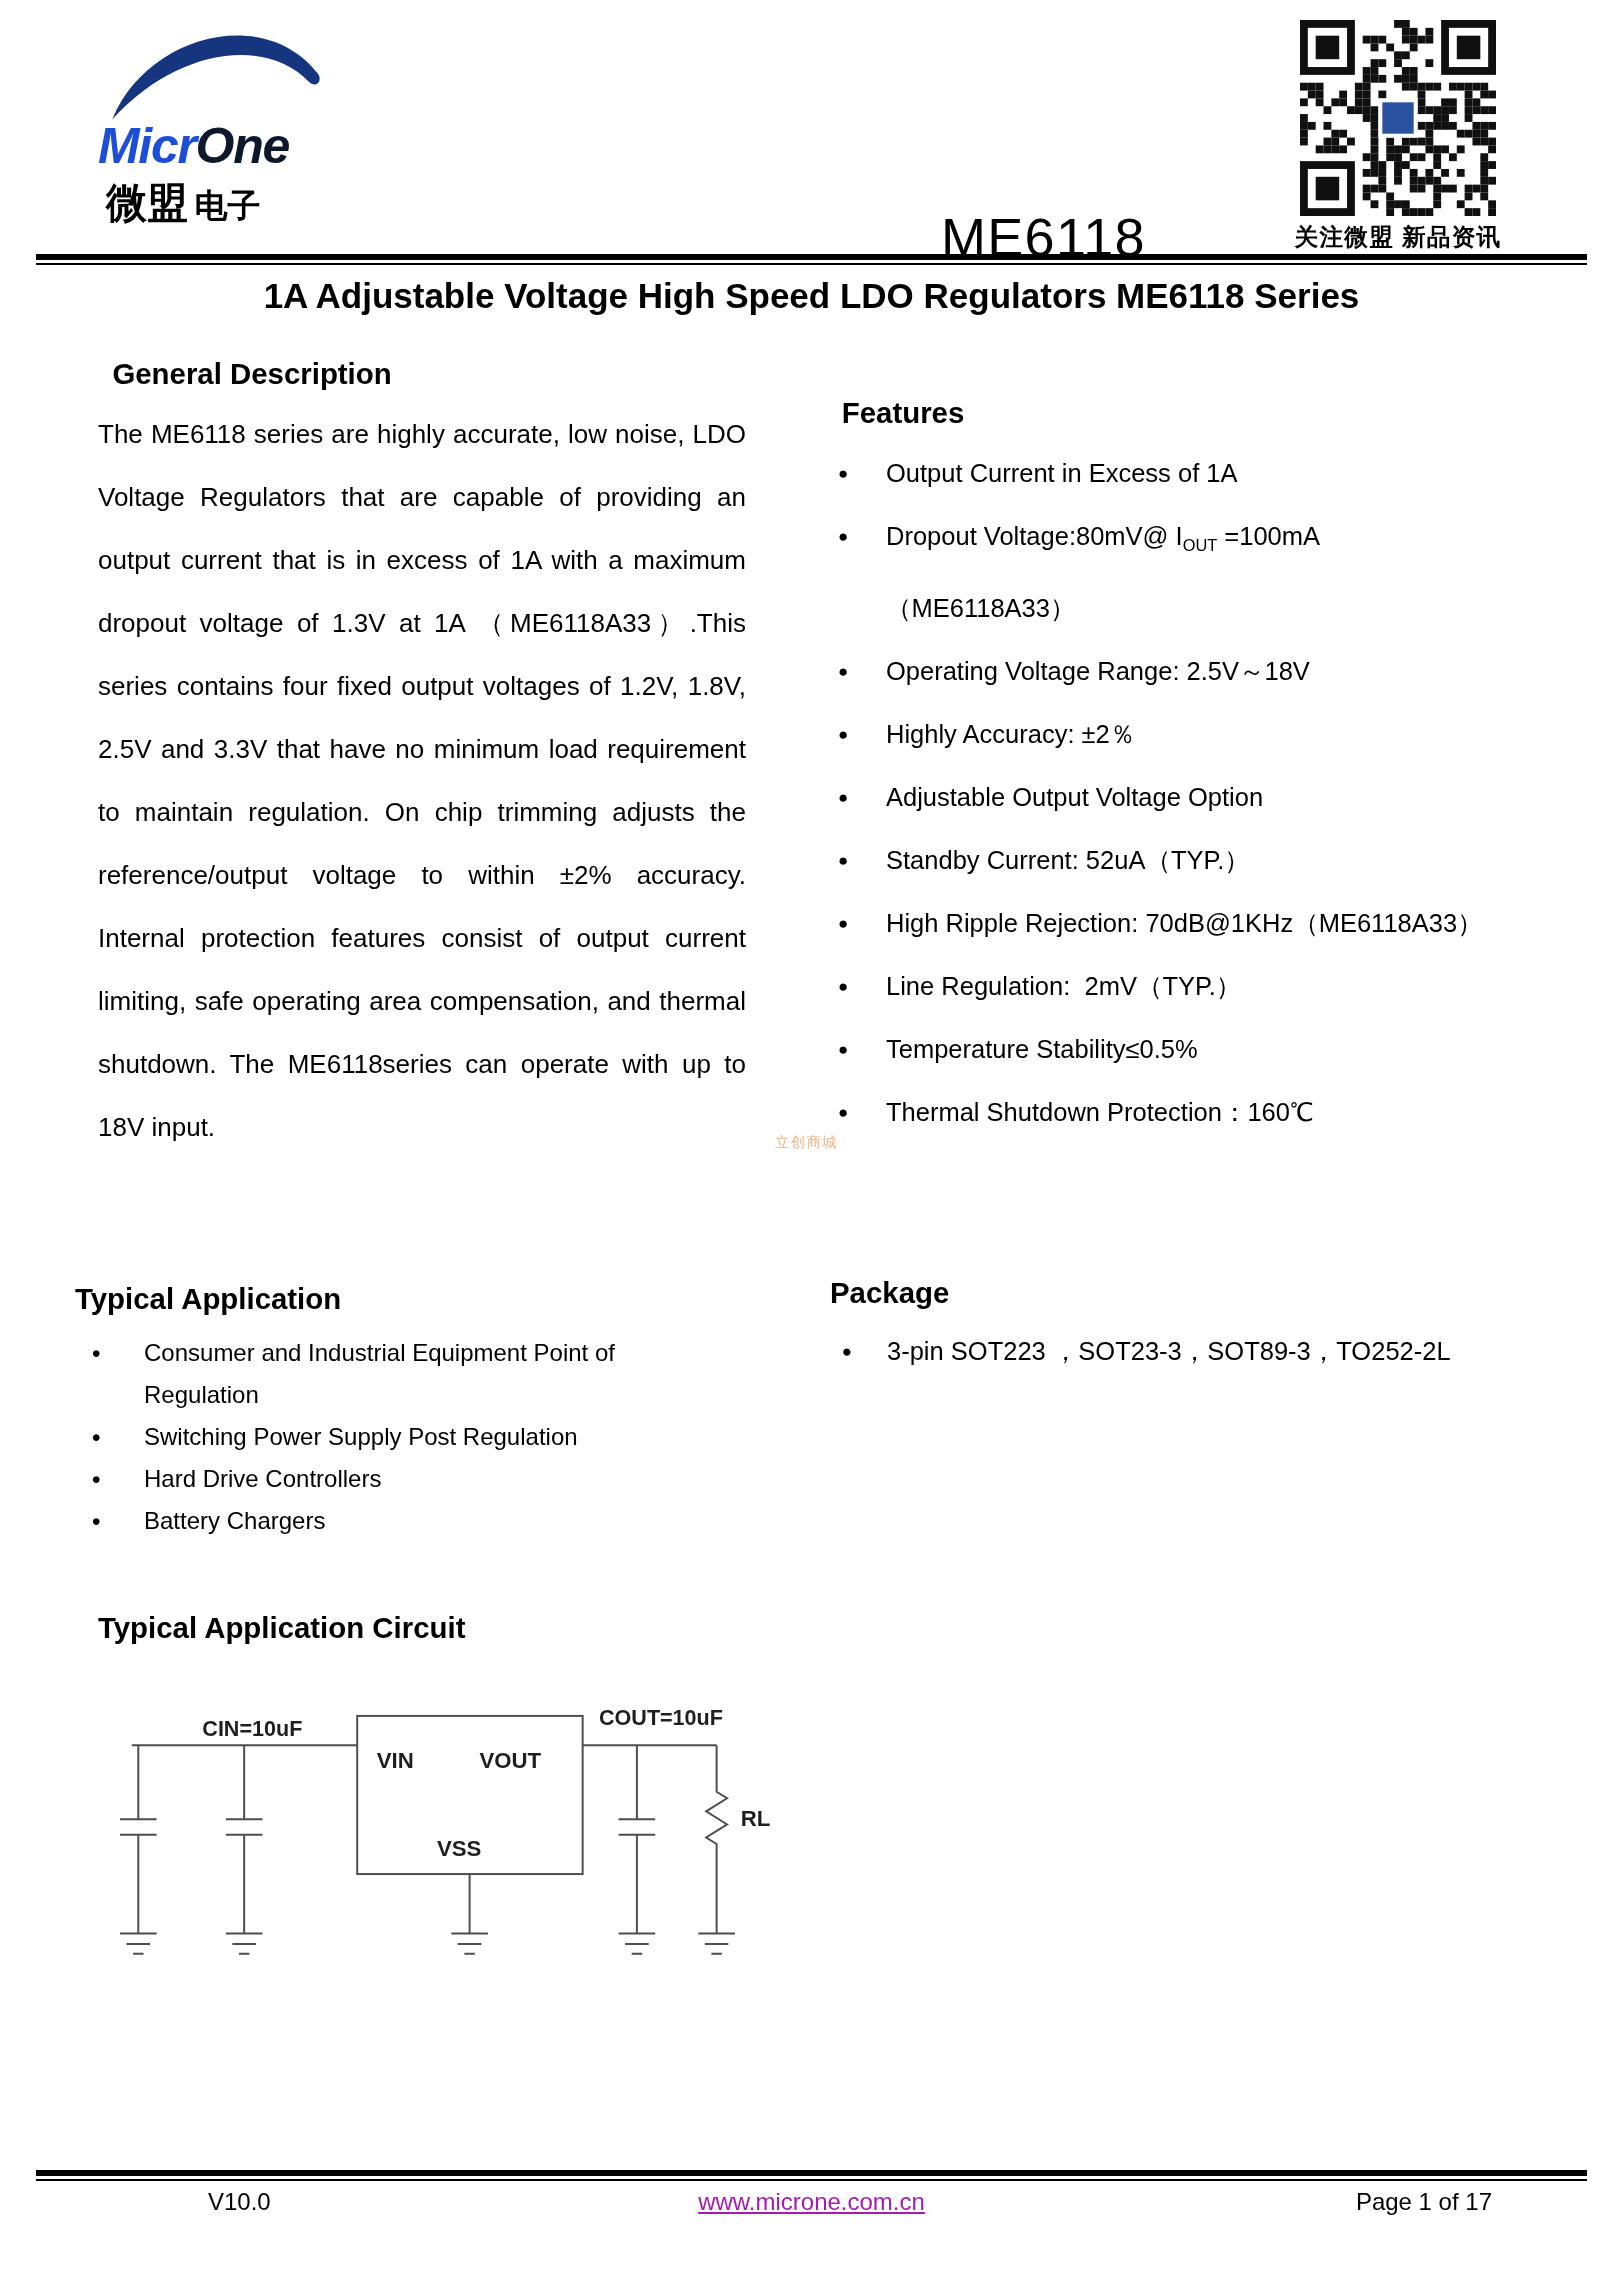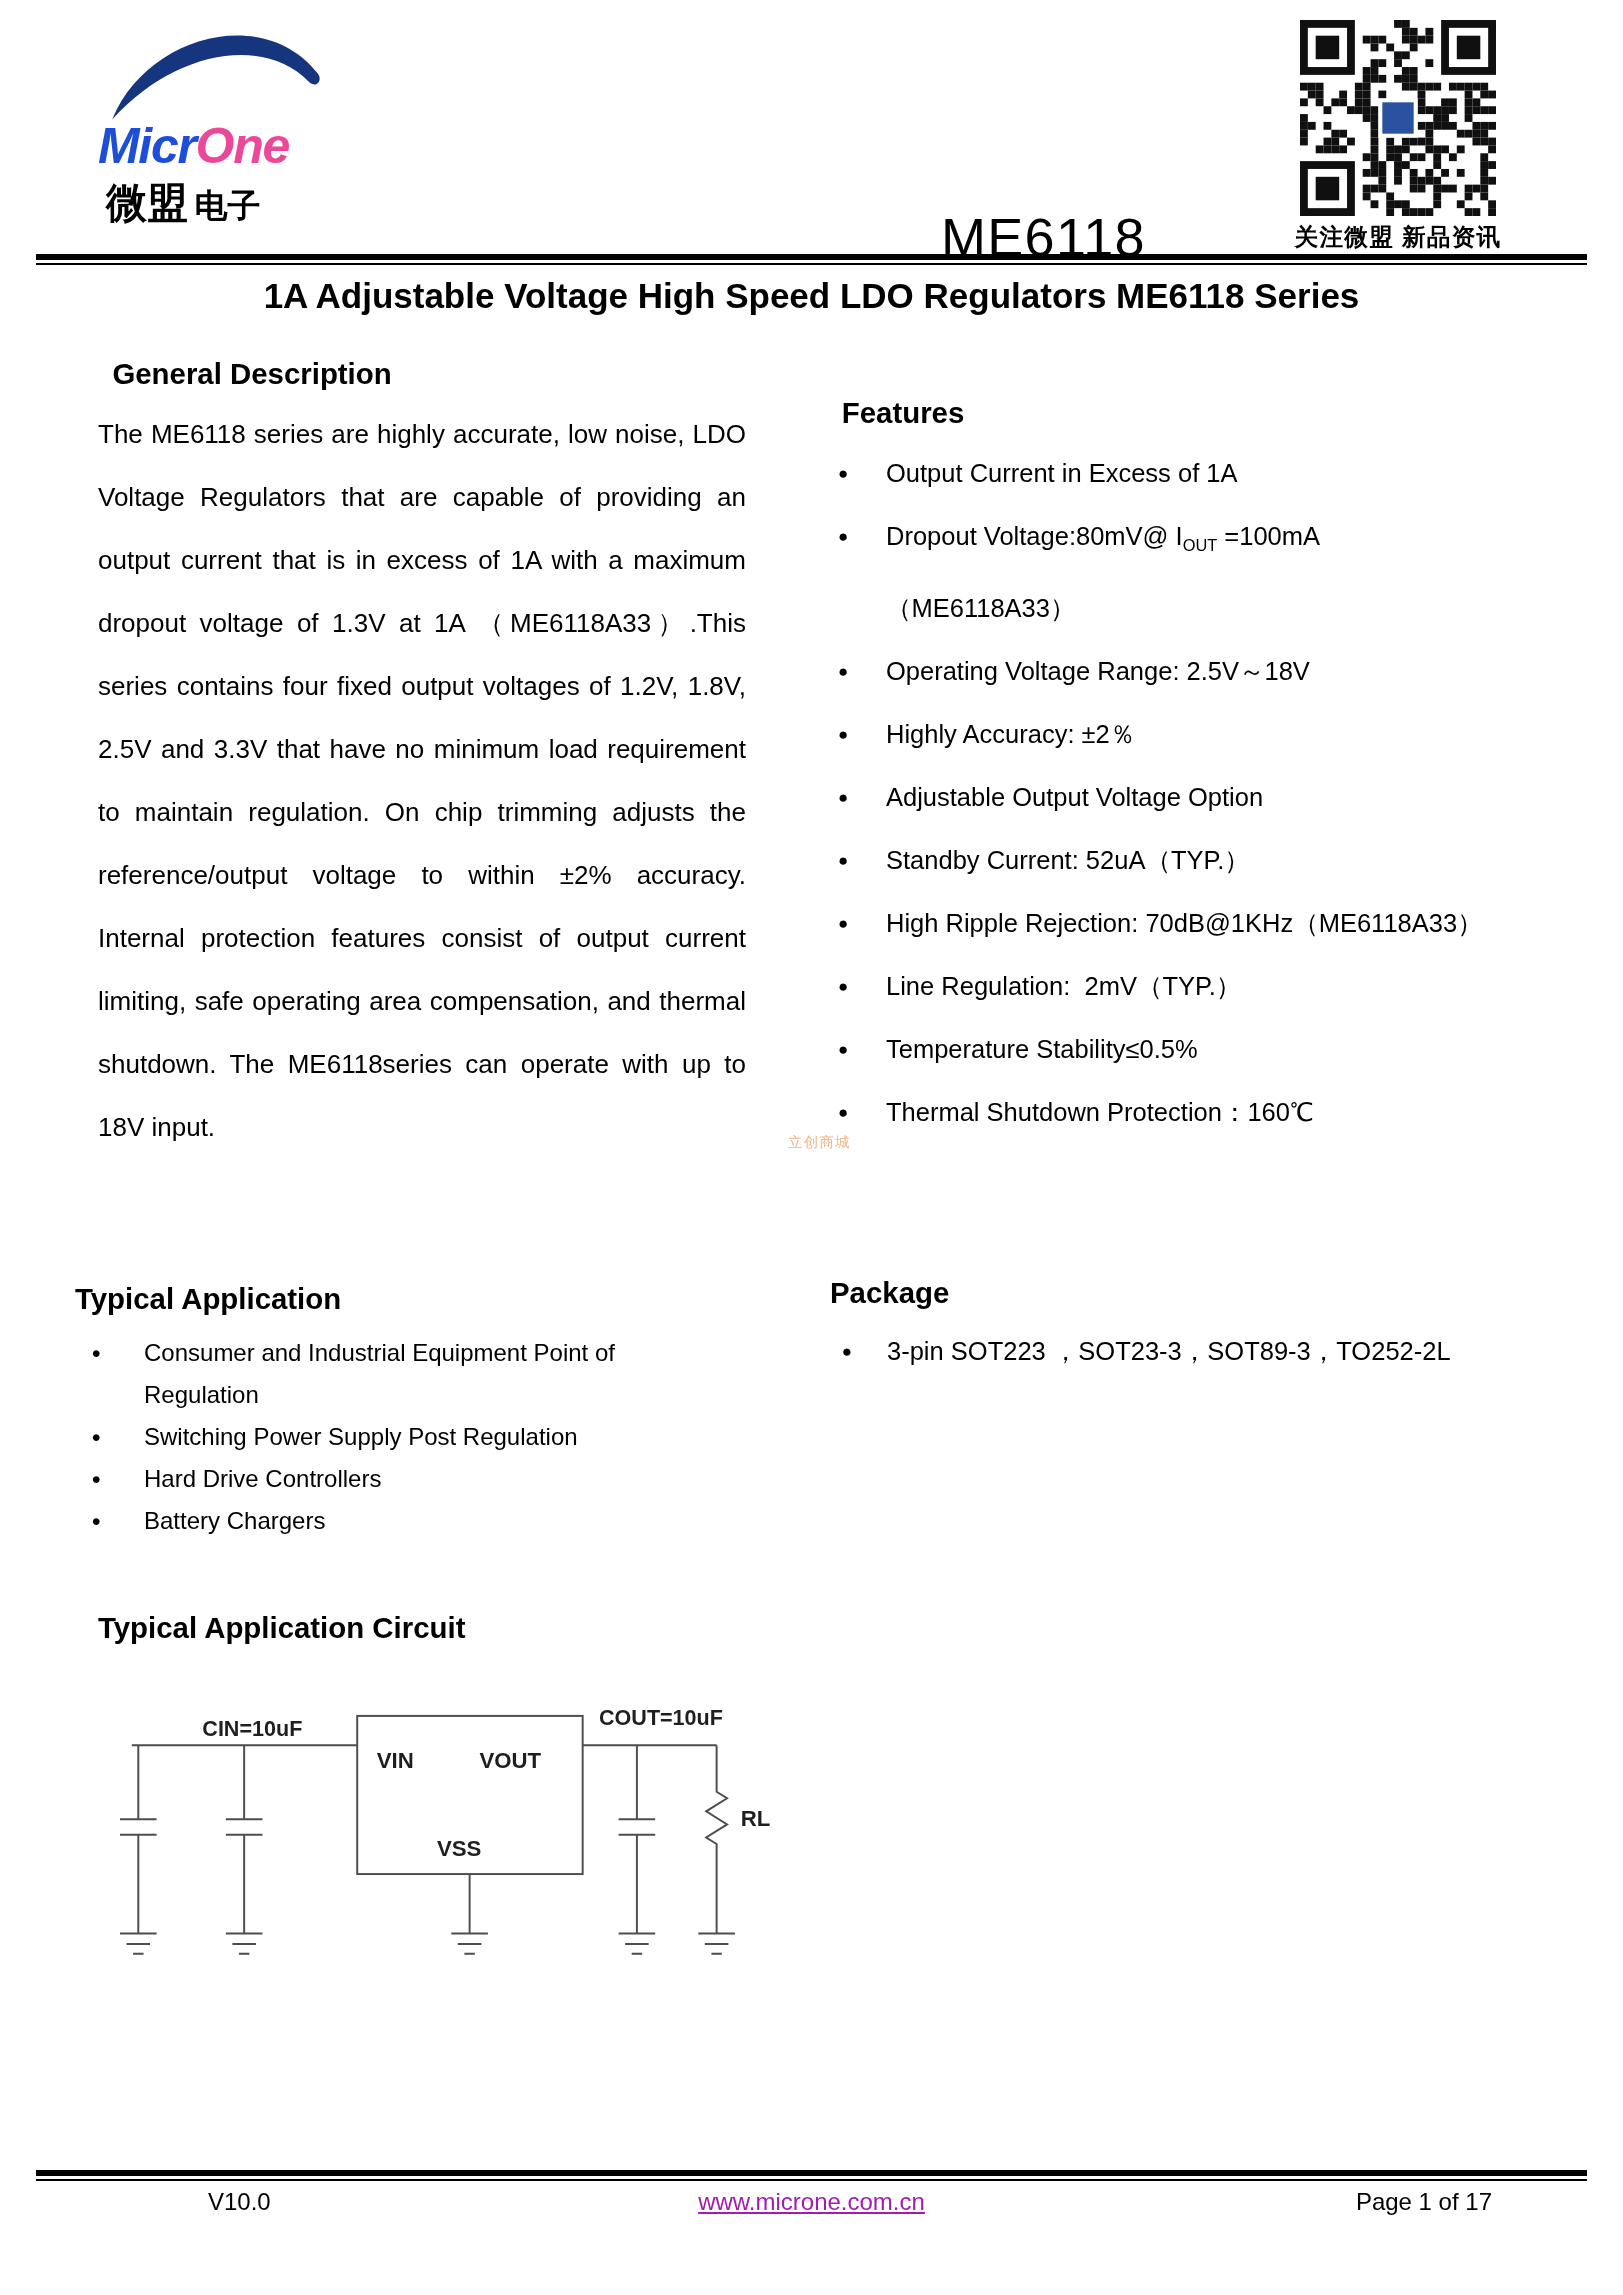--- a/index.html
+++ b/index.html
@@ -4,21 +4,21 @@
 <style>
   html,body{margin:0;padding:0;background:#ffffff;}
   .page{position:relative;width:1623px;height:2295px;background:#fff;color:#000;
         font-family:"Liberation Sans",sans-serif;overflow:hidden;}
 
   
   .logo{position:absolute;left:98px;top:16.4px;width:301px;}
   .swoosh{display:block;width:216px;height:108px;margin-left:9.2px;}
   .brand{margin-top:-3.3px;font-style:italic;font-weight:bold;font-size:50px;line-height:50px;letter-spacing:-1.3px;}
   .brand .micr{color:#1d4ed8;}
-  .brand .one{color:#ec4899;}
+  .brand .one{color:#0f172a;}
   .cn{margin-top:5.2px;margin-left:7.9px;}
   .cn-main{font-size:41px;font-weight:bold;}
   .cn-sub{font-size:33px;font-weight:bold;margin-left:6.5px;}
 
   .partnum{position:absolute;left:941px;top:174px;font-size:54px;line-height:1;letter-spacing:1.3px;margin-top:36px;}
 
   .qr-block{position:absolute;left:1290px;top:19.6px;width:216px;text-align:center;}
   .qr-svg{display:block;width:196px;height:196px;margin:0 auto;}
   .qr-caption{margin-top:5.2px;font-size:23.6px;font-weight:bold;letter-spacing:1.3px;white-space:nowrap;}
 
@@ -54,21 +54,21 @@
   .pkg-list{margin-top:22px;}
   .pkg-item{display:flex;font-size:25.5px;line-height:39px;}
   .pkg-item .bullet{flex:0 0 57px;padding-left:11.8px;box-sizing:border-box;font-size:17px;}
 
   
   .circ-h{position:absolute;left:98px;top:1611px;font-size:29.4px;margin:0;font-weight:bold;}
   .circuit{position:absolute;left:118px;top:1695px;}
   .circuit text{font-family:"Liberation Sans",sans-serif;font-weight:bold;fill:#1f1f1f;font-size:33px;}
   .circuit text.pin{font-size:34px;}
 
-  .watermark{position:absolute;left:775px;top:1133px;font-size:14.4px;color:#ef9e63;opacity:.8;letter-spacing:1.3px;margin-left:13px;}
+  .watermark{position:absolute;left:775px;top:1133px;font-size:14.4px;color:#ef9e63;opacity:.8;letter-spacing:1.3px;}
 
   
   .footer{position:absolute;left:0;top:2188px;width:100%;font-size:24px;}
   .footer .ver{position:absolute;left:208px;top:0;}
   .footer .url{display:block;width:301px;margin:0 auto;text-align:center;color:#a21caf;text-decoration:underline;cursor:pointer;}
   .footer .pg{position:absolute;right:131px;top:0;}
 </style>
 </head>
 <body>
 

